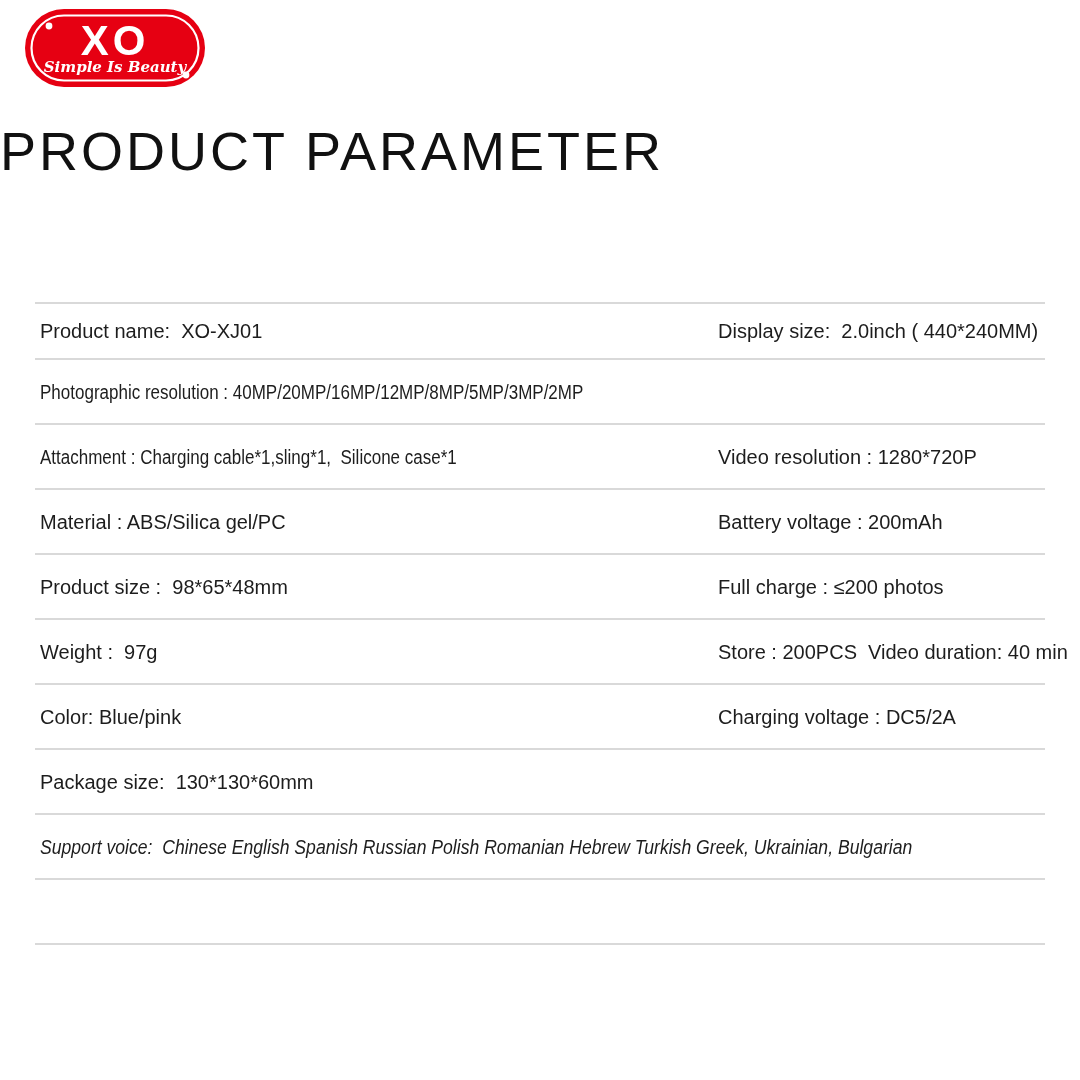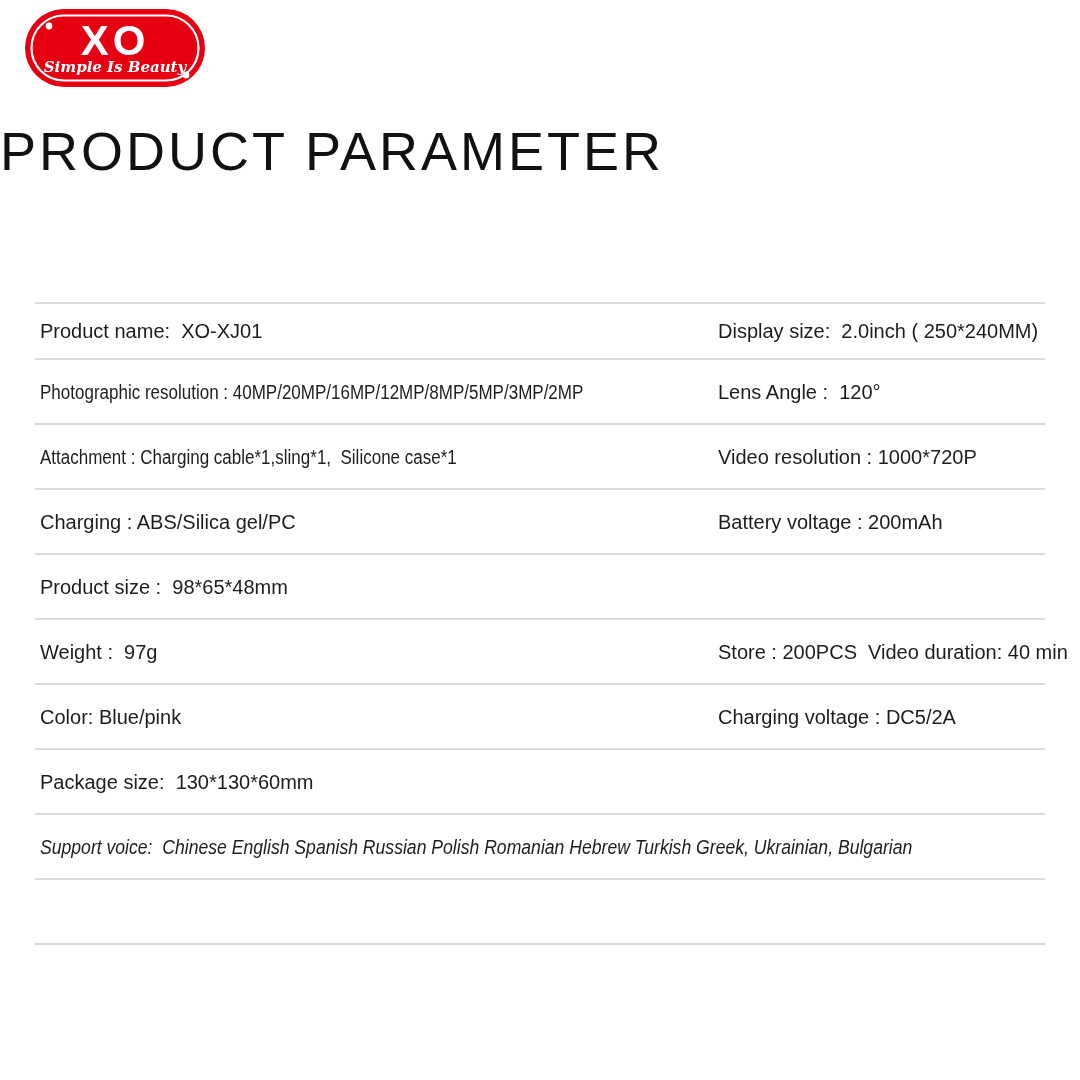--- a/index.html
+++ b/index.html
@@ -71,40 +71,40 @@
     <text x="90" y="63" text-anchor="middle" fill="#ffffff" font-family="DejaVu Serif, Liberation Serif, serif" font-size="15" font-style="italic" font-weight="bold">Simple Is Beauty</text>
   </svg>
 </div>
 
 <div class="title">PRODUCT PARAMETER</div>
 
 <div class="spec-table">
 
   <div class="spec-row first">
     <div class="cell left">Product name:  XO-XJ01</div>
-    <div class="cell right">Display size:  2.0inch ( 250*240MM)</div>
+    <div class="cell right">Display size:  2.0inch ( 440*240MM)</div>
   </div>
 
   <div class="spec-row">
     <div class="cell left"><span class="condensed">Photographic resolution : 40MP/20MP/16MP/12MP/8MP/5MP/3MP/2MP</span></div>
-    <div class="cell right">Lens Angle :  120°</div>
   </div>
 
   <div class="spec-row">
     <div class="cell left"><span class="condensed">Attachment : Charging cable*1,sling*1,  Silicone case*1</span></div>
-    <div class="cell right">Video resolution : 1000*720P</div>
+    <div class="cell right">Video resolution : 1280*720P</div>
   </div>
 
   <div class="spec-row">
-    <div class="cell left">Charging : ABS/Silica gel/PC</div>
+    <div class="cell left">Material : ABS/Silica gel/PC</div>
     <div class="cell right">Battery voltage : 200mAh</div>
   </div>
 
   <div class="spec-row">
     <div class="cell left">Product size :  98*65*48mm</div>
+    <div class="cell right">Full charge : ≤200 photos</div>
   </div>
 
   <div class="spec-row">
     <div class="cell left">Weight :  97g</div>
     <div class="cell right">Store : 200PCS  Video duration: 40 min</div>
   </div>
 
   <div class="spec-row">
     <div class="cell left">Color: Blue/pink</div>
     <div class="cell right">Charging voltage : DC5/2A</div>

